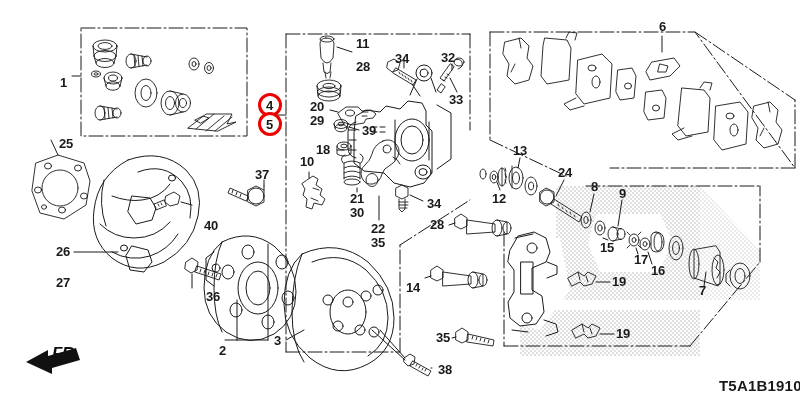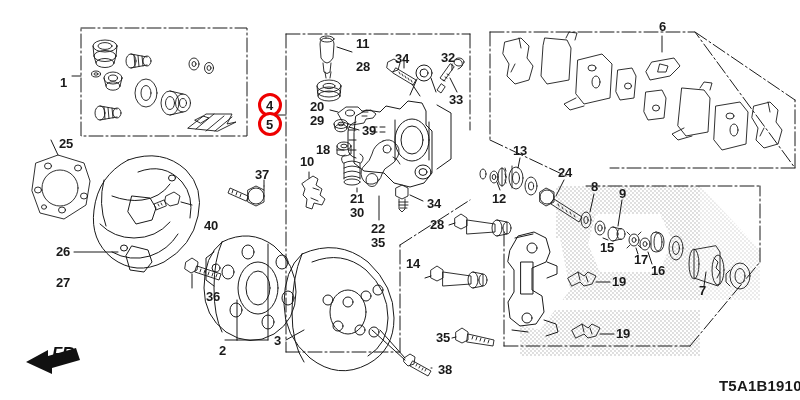--- a/index.html
+++ b/index.html
@@ -477,21 +477,21 @@
   <div class="lbl n" style="left:59px;top:129px;margin-top:8px;">25</div>
   <div class="lbl n" style="left:56px;top:245px;">26</div>
   <div class="lbl n" style="left:56px;top:276px;">27</div>
   <div class="lbl n" style="left:204px;top:199px;margin-top:20px;">40</div>
   <div class="lbl n" style="left:182px;top:290px;margin-left:24px;">36</div>
   <div class="lbl n" style="left:219px;top:344px;">2</div>
   <div class="lbl n" style="left:274px;top:334px;">3</div>
   <div class="lbl n" style="left:255px;top:168px;">37</div>
   <div class="lbl n" style="left:438px;top:363px;">38</div>
   <div class="lbl n" style="left:436px;top:331px;">35</div>
-  <div class="lbl n" style="left:406px;top:257px;text-align:right;">14</div>
+  <div class="lbl n" style="left:406px;top:281px;text-align:right;">14</div>
   <div class="lbl n" style="left:430px;top:218px;">28</div>
   <div class="lbl n" style="left:300px;top:155px;">10</div>
   <div class="lbl n" style="left:316px;top:143px;">18</div>
   <div class="lbl n" style="left:350px;top:192px;">21</div>
   <div class="lbl n" style="left:350px;top:206px;">30</div>
   <div class="lbl n" style="left:371px;top:222px;">22</div>
   <div class="lbl n" style="left:371px;top:236px;">35</div>
   <div class="lbl n" style="left:310px;top:100px;">20</div>
   <div class="lbl n" style="left:310px;top:114px;">29</div>
   <div class="lbl n" style="left:362px;top:124px;">39</div>

